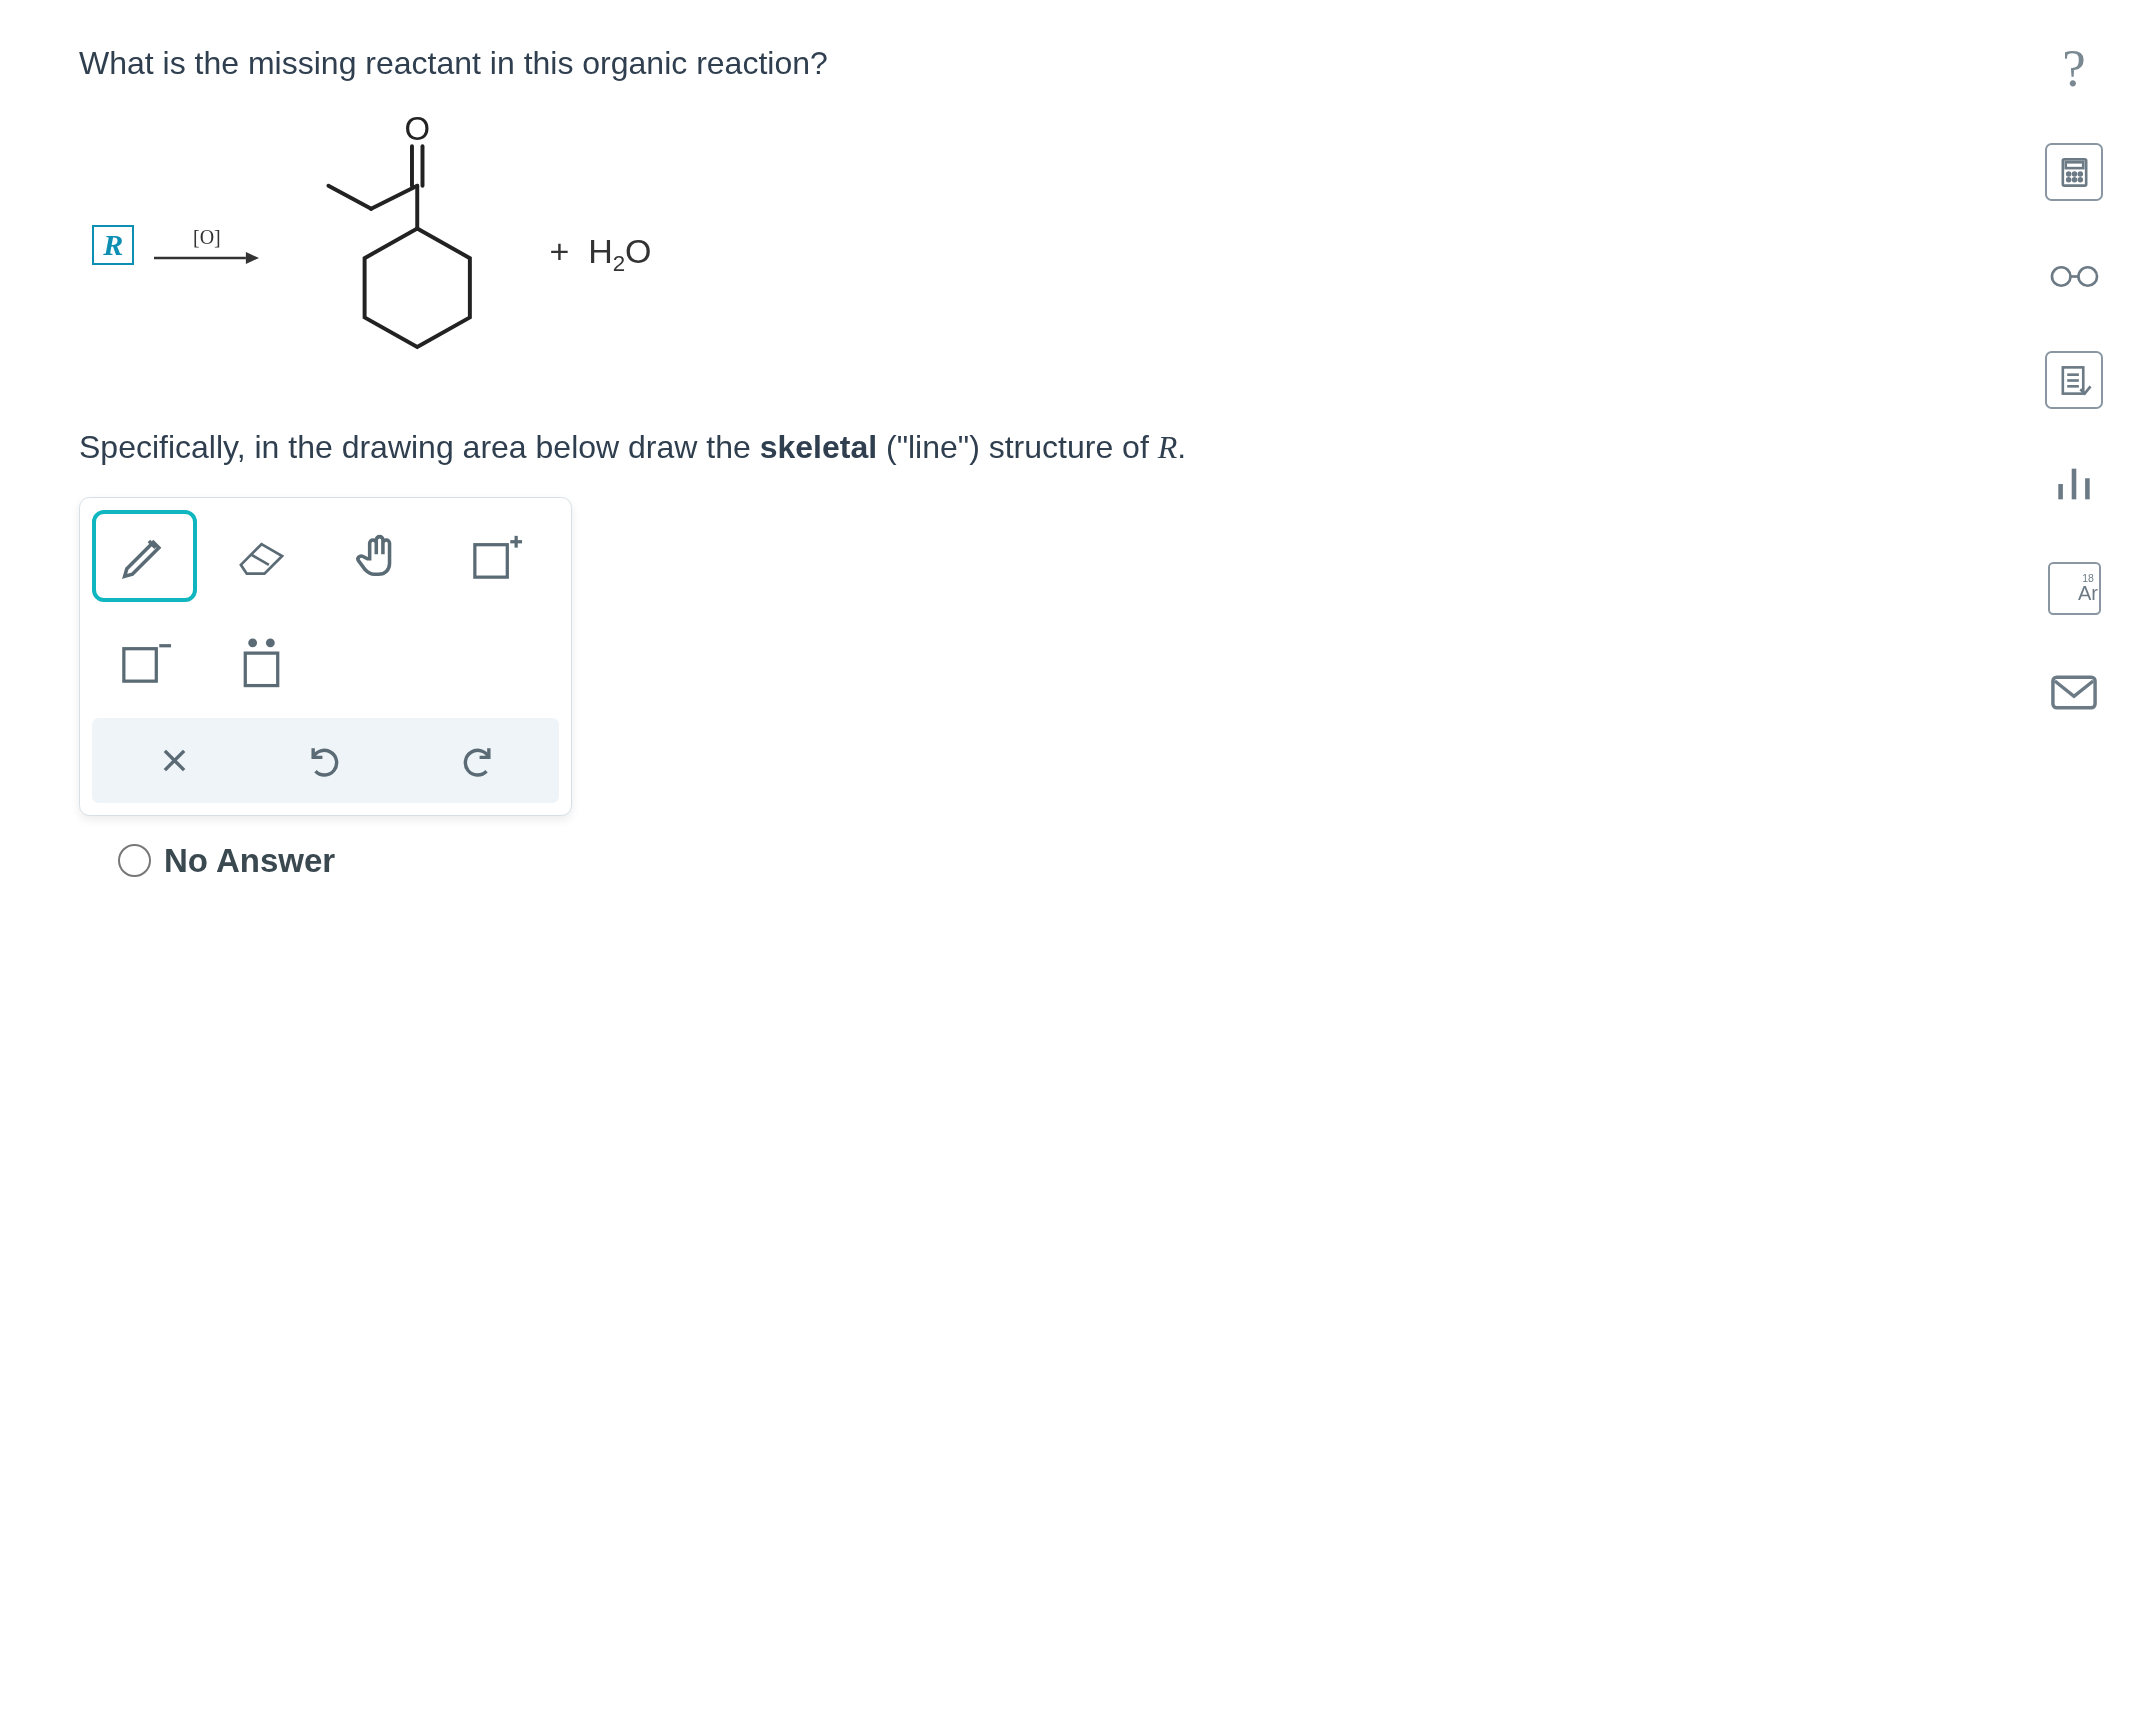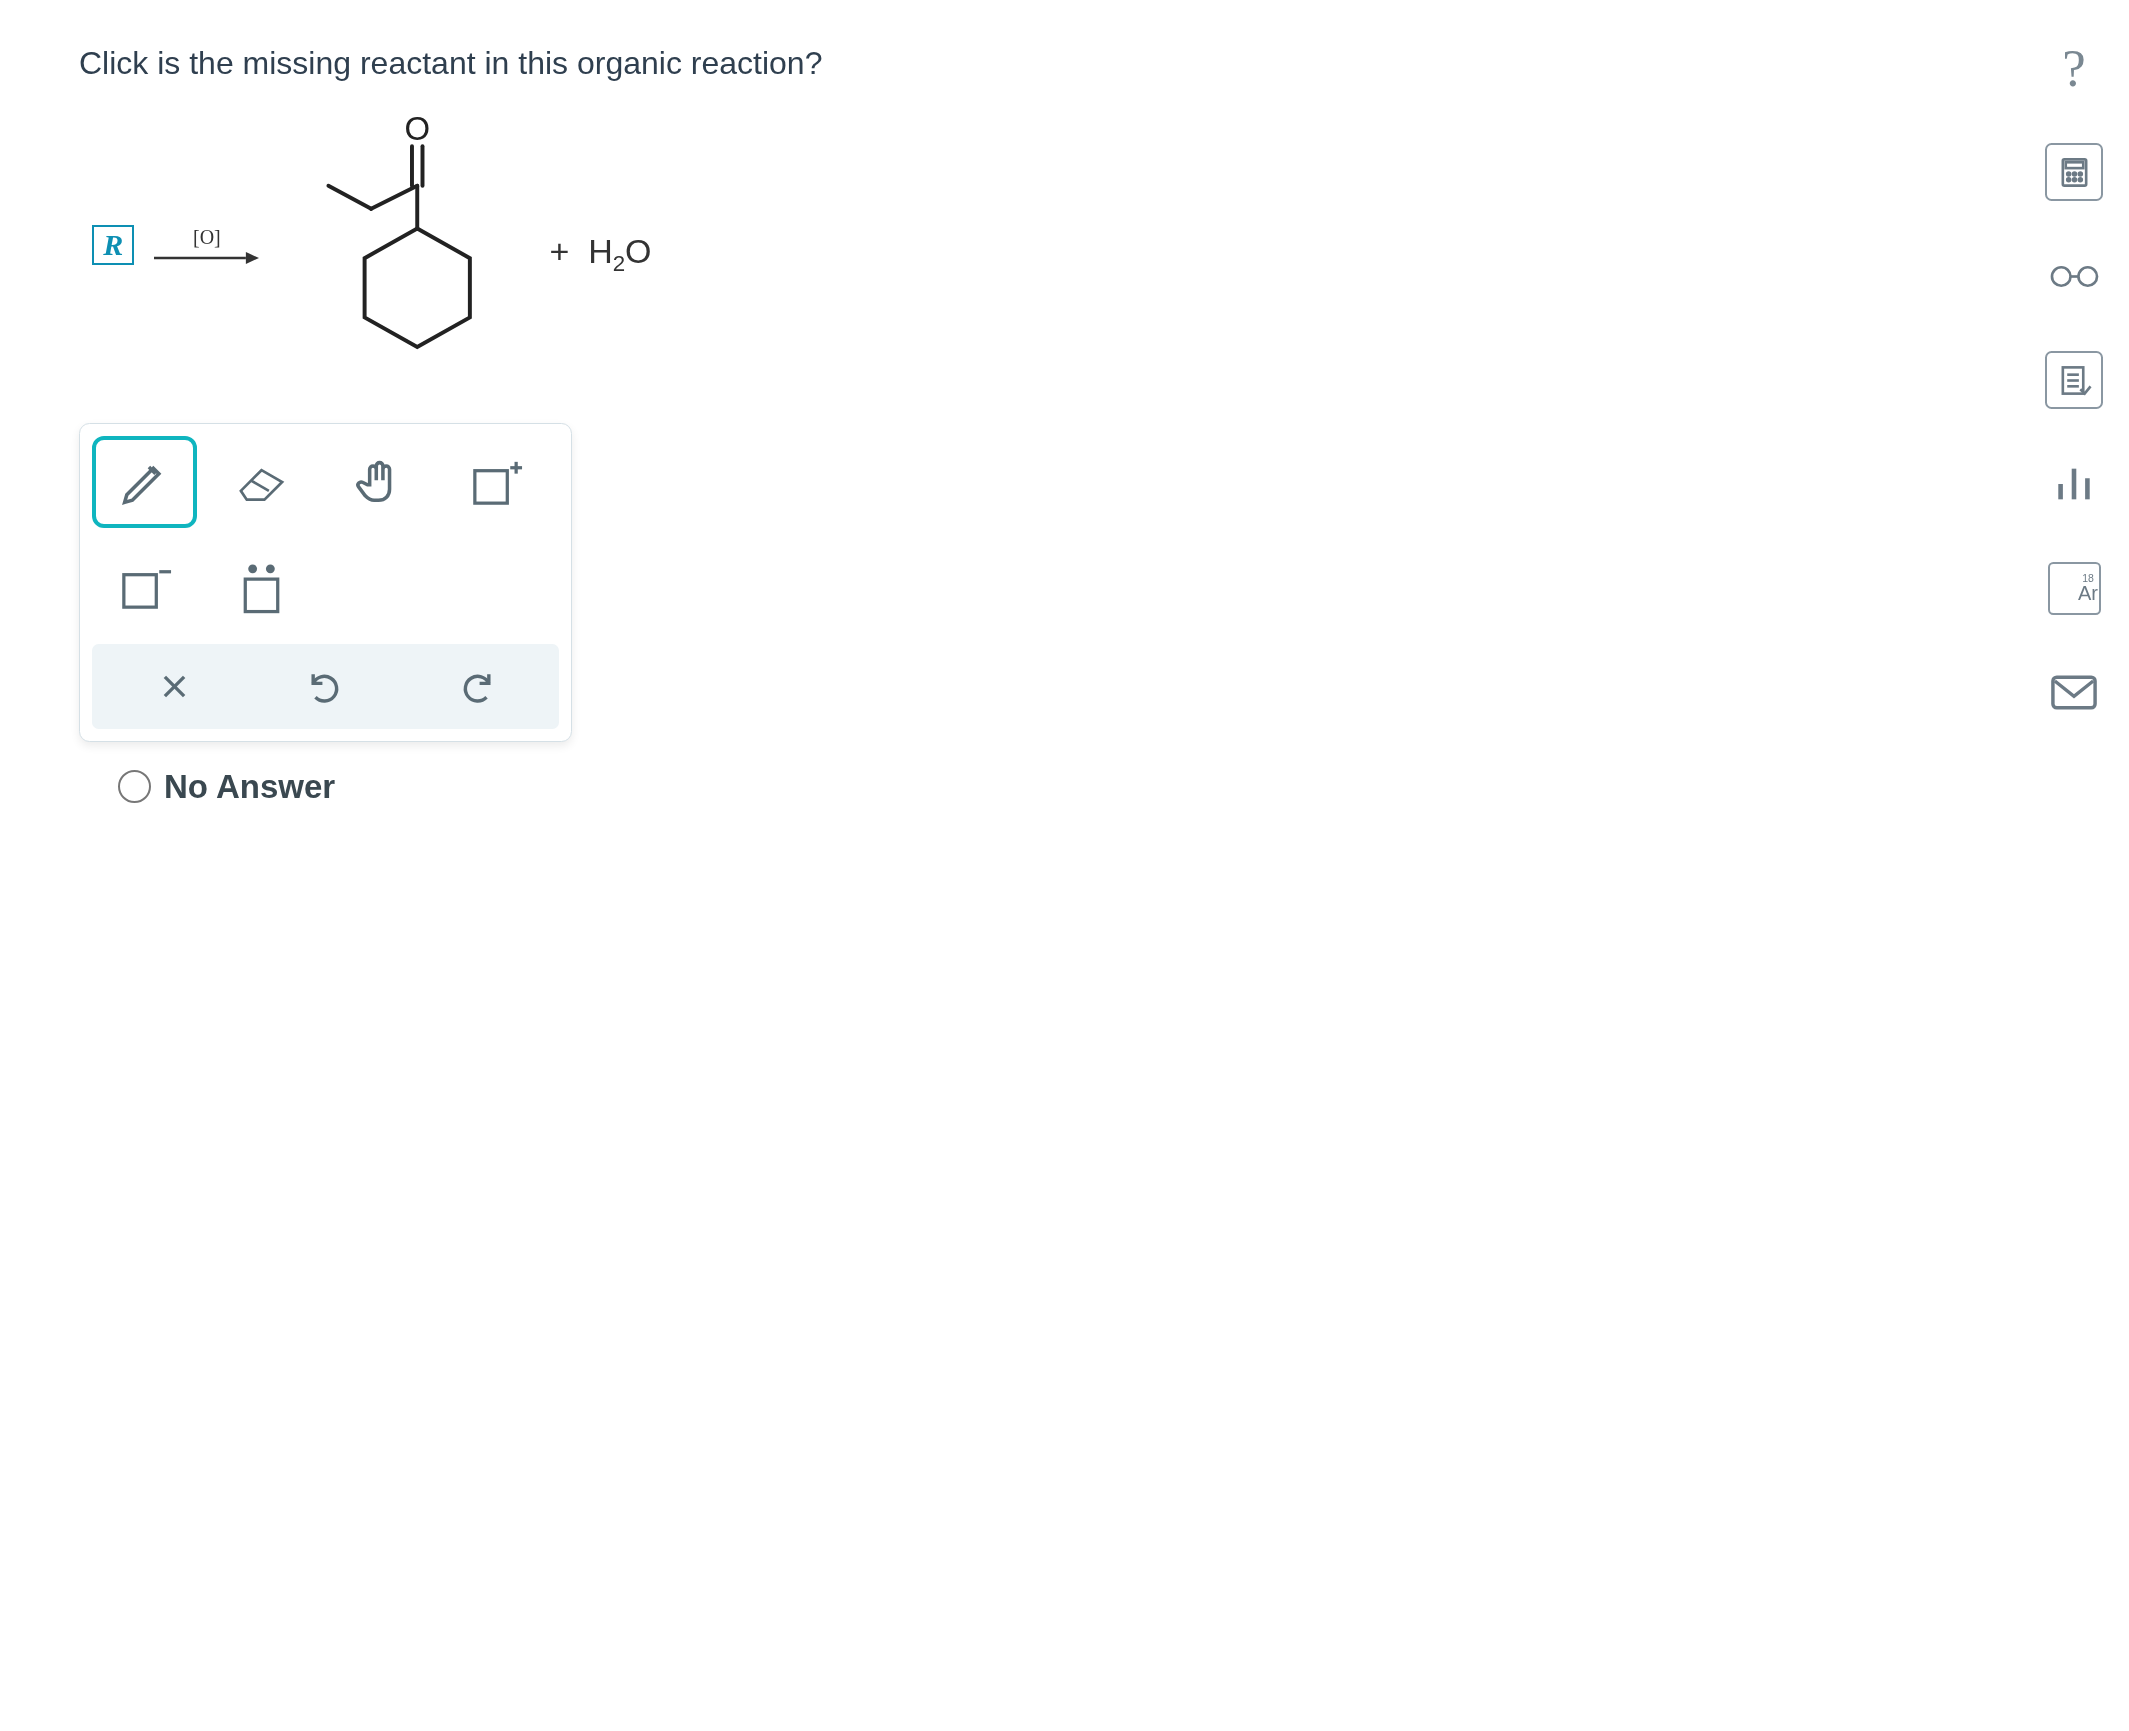--- a/index.html
+++ b/index.html
@@ -196,21 +196,21 @@
     padding-left:28px;
   }
   .ar-box .small { font-size: 10.5px; line-height:1;}
   .ar-box .big { font-size: 20px; line-height:1; font-weight: normal;}
   svg { overflow: visible; }
 </style>
 </head>
 <body>
 
 <div class="content">
-  <div class="question-title">Click is the missing reactant in this organic reaction?</div>
+  <div class="question-title">What is the missing reactant in this organic reaction?</div>
 
   <div class="reaction-row">
     <div class="r-box">R</div>
 
     <div class="arrow-wrap">
       <div class="arrow-label">[O]</div>
       <svg width="105" height="20" viewBox="0 0 160 30">
         <line x1="0" y1="15" x2="140" y2="15" stroke="#333" stroke-width="4"></line>
         <polygon points="140,6 160,15 140,24" fill="#333"></polygon>
       </svg>
@@ -228,20 +228,23 @@
 
         <line x1="210" y1="100" x2="140" y2="135"></line>
         <line x1="140" y1="135" x2="75" y2="100"></line>
       </g>
       <text x="210" y="30" font-size="50" text-anchor="middle" fill="#222" font-family="Arial">O</text>
     </svg>
 
     <div class="plus-h2o">+&nbsp;&nbsp;H<sub>2</sub>O</div>
   </div>
 
+  <div class="instructions">
+    <span>Specifically, in the drawing area below draw the </span><span class="bold">skeletal</span><span> ("line") structure of </span><span class="italic-r">R</span><span>.</span>
+  </div>
 
   <div class="drawing-row">
 
     <div class="toolbox">
       <div class="tool-row">
         <div class="tool-btn selected">
           <svg width="53" height="53" viewBox="0 0 24 24" fill="none" stroke="#5a6b75" stroke-width="1.6">
             <path d="M3 21l3.5-1 12-12-2.5-2.5-12 12L3 21z"></path>
             <path d="M14 5l3 3"></path>
           </svg>

